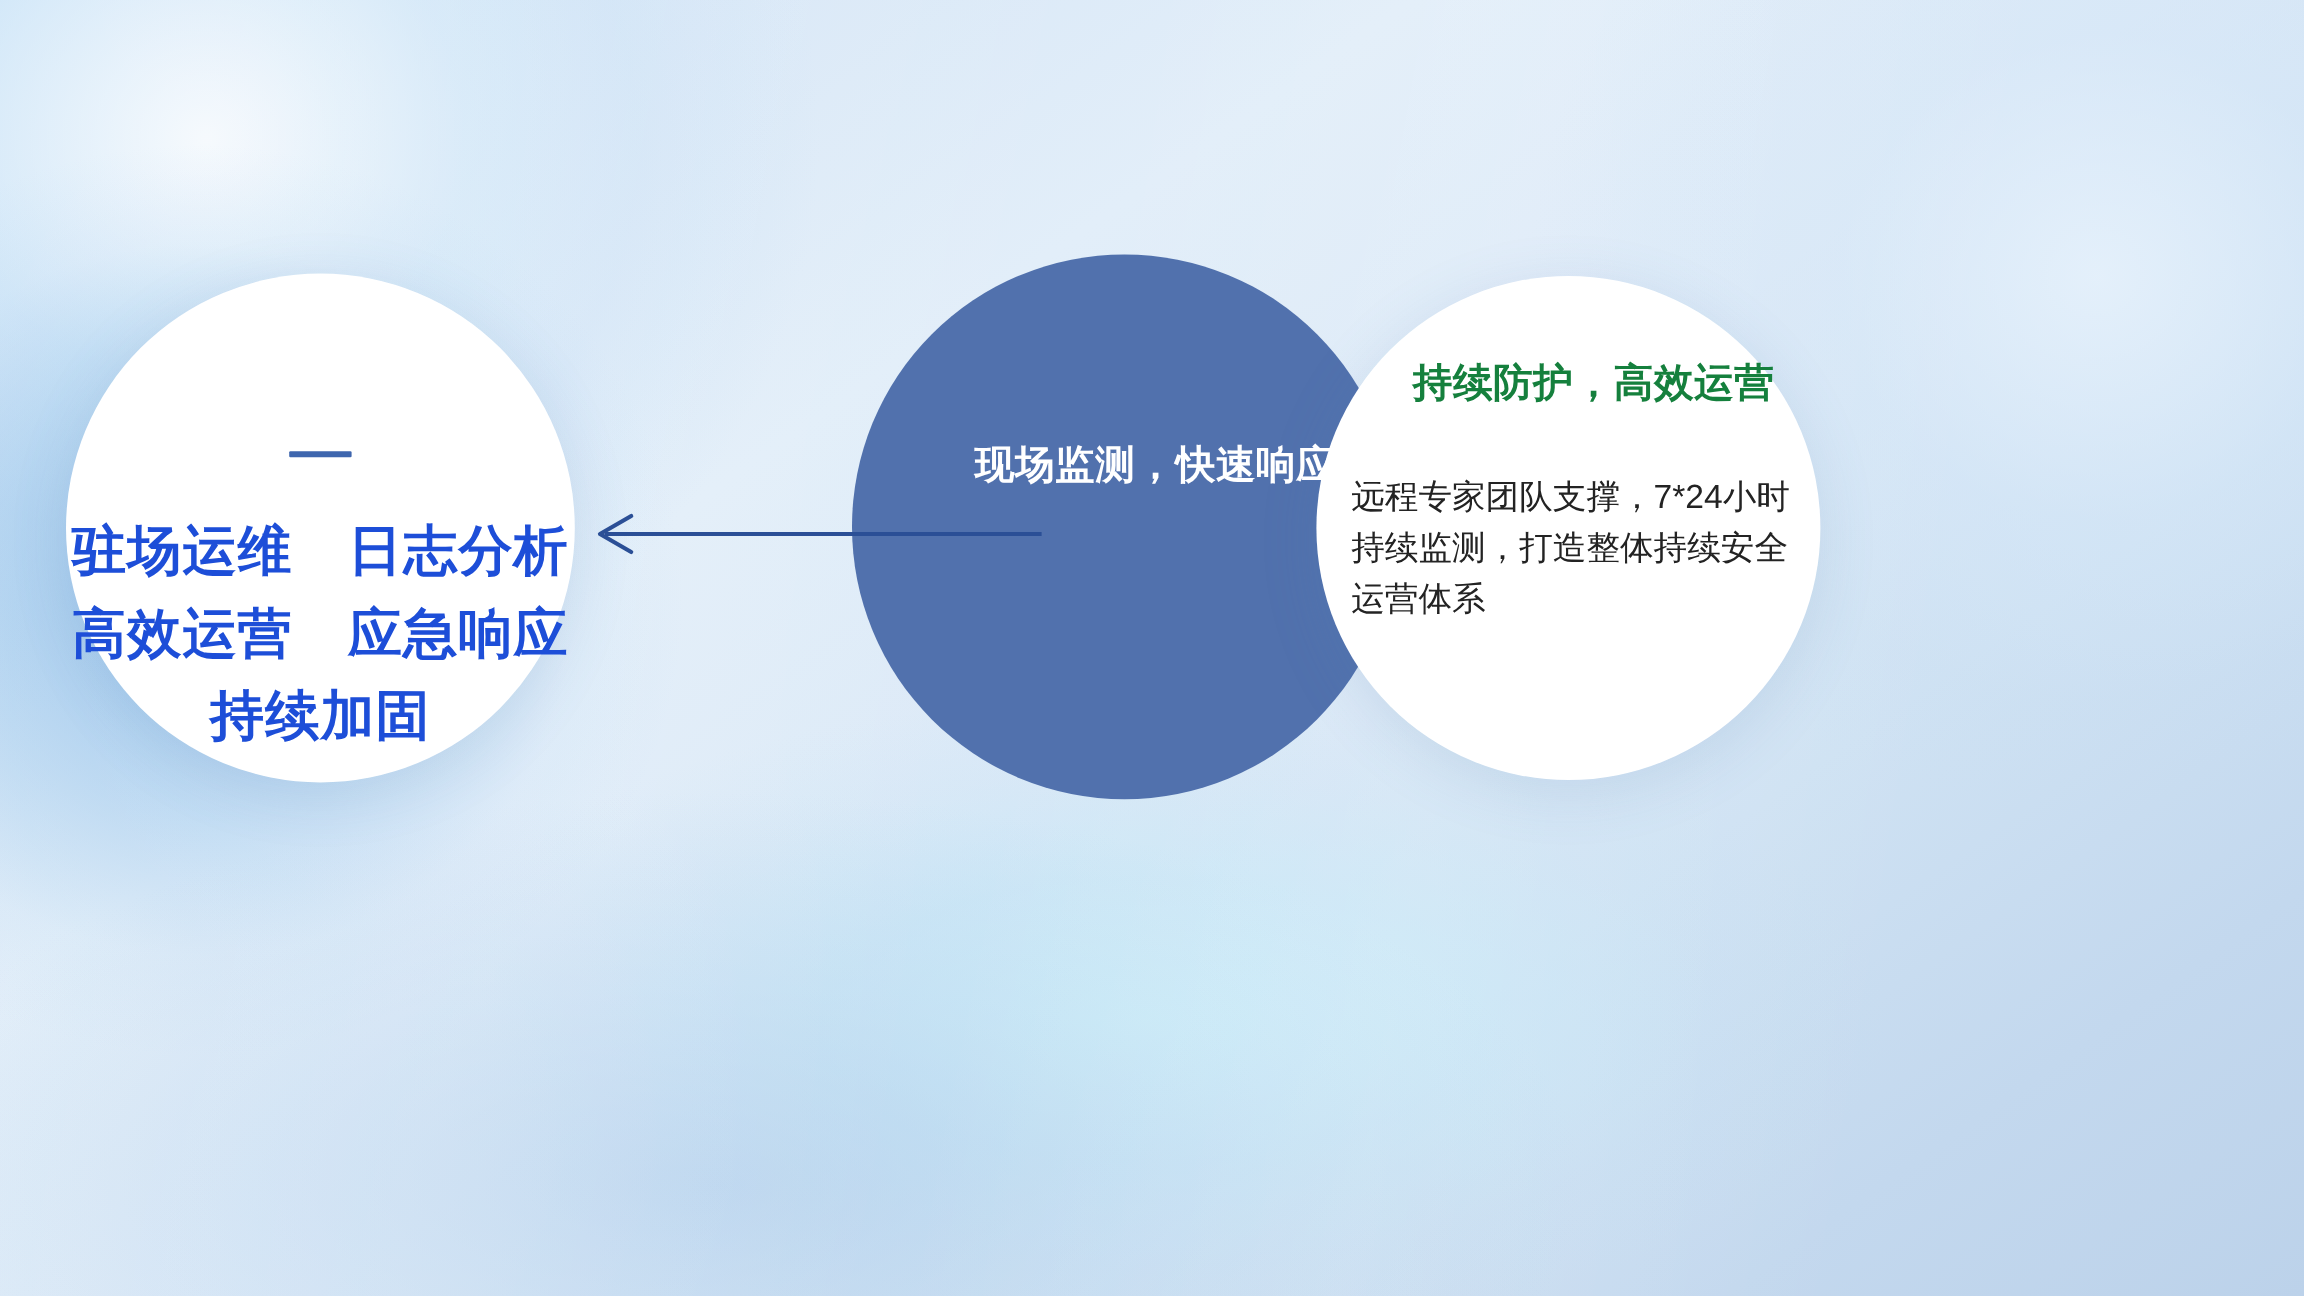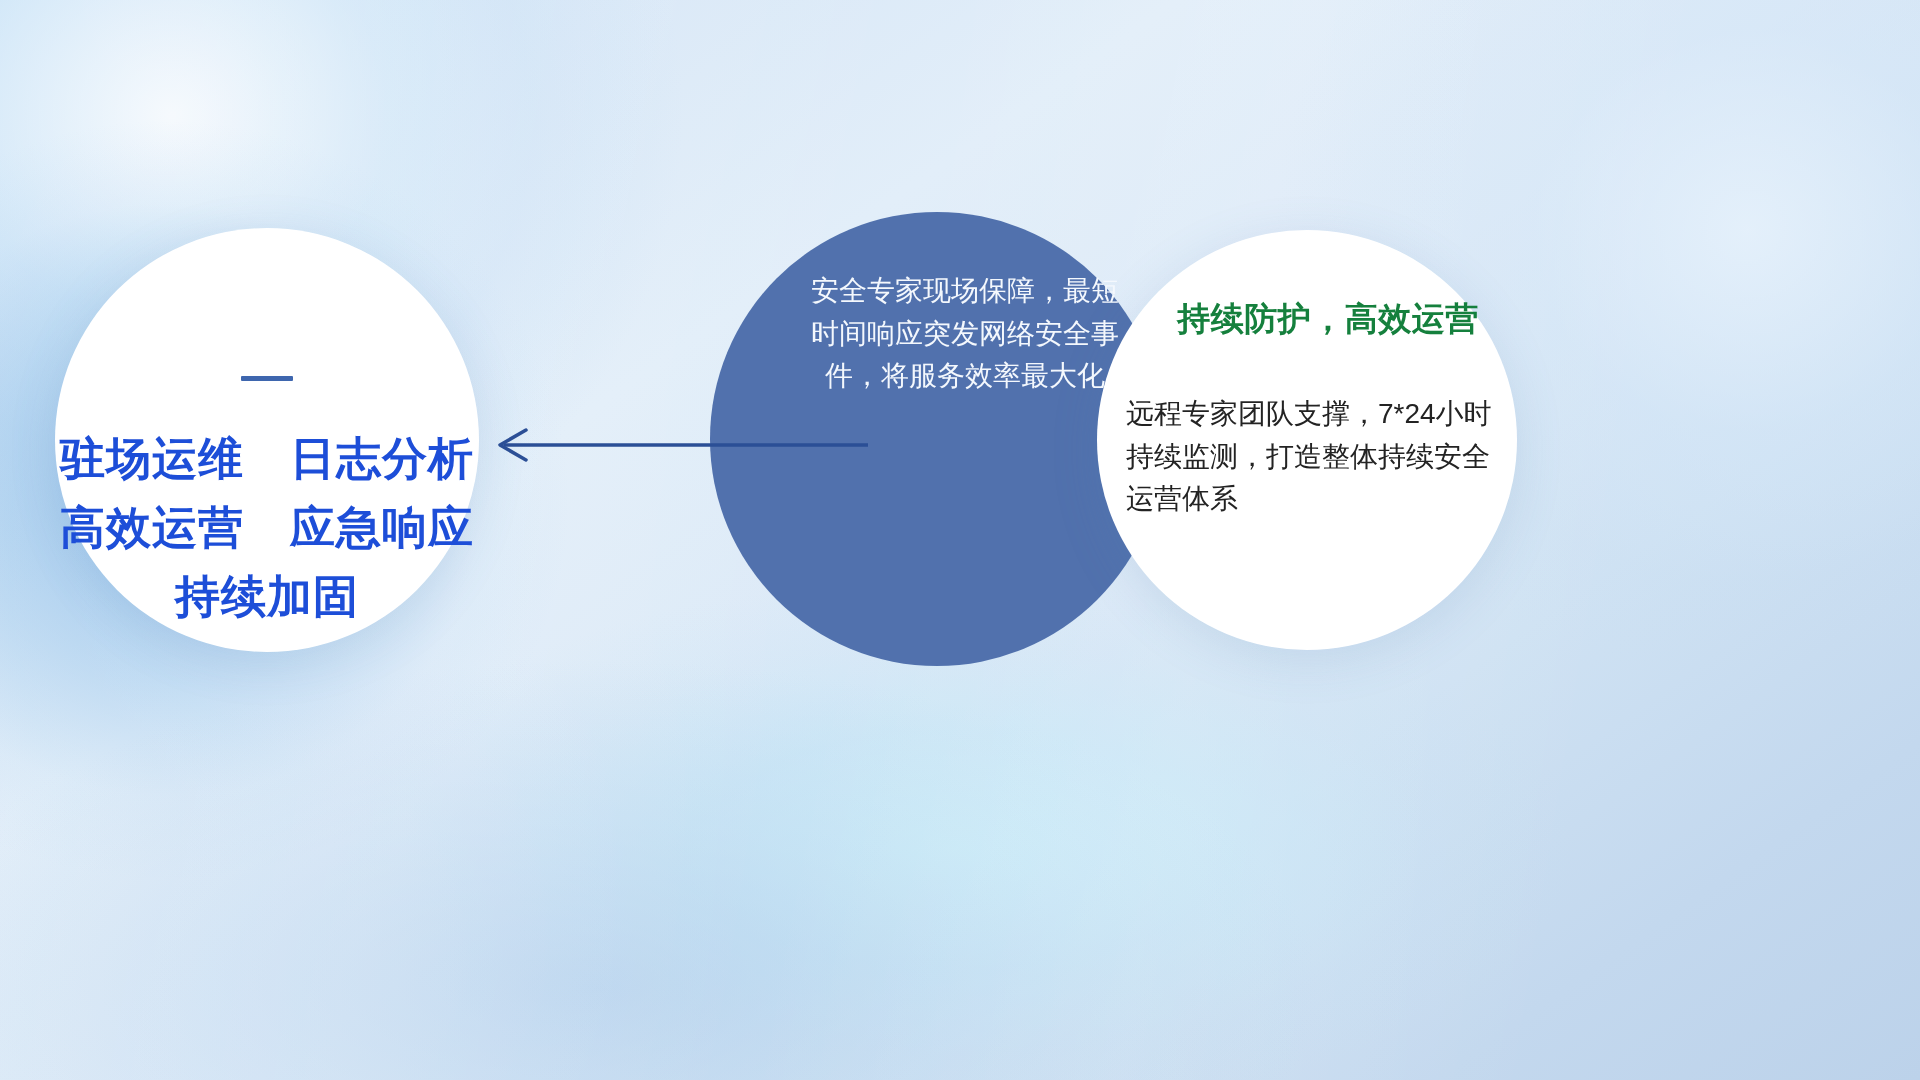--- a/index.html
+++ b/index.html
@@ -271,21 +271,21 @@
   <div class="left-content">
     <div class="accent-dash"></div>
     <div class="left-lines">
       <div class="left-line">驻场运维　日志分析</div>
       <div class="left-line">高效运营　应急响应</div>
       <div class="left-line">持续加固</div>
     </div>
   </div>
 
   <div class="mid-content">
-    <div class="mid-body">安全专家现场保障，最短时间响应突发网络安全事件，将服务效率最大化</div>
+    <div class="mid-title">现场监测，快速响应</div>
   </div>
 
   <div class="right-content">
     <div class="right-title">持续防护，高效运营</div>
     <div class="right-body">远程专家团队支撑，7*24小时持续监测，打造整体持续安全运营体系</div>
   </div>
 
 </div>
 
 </body></html>

